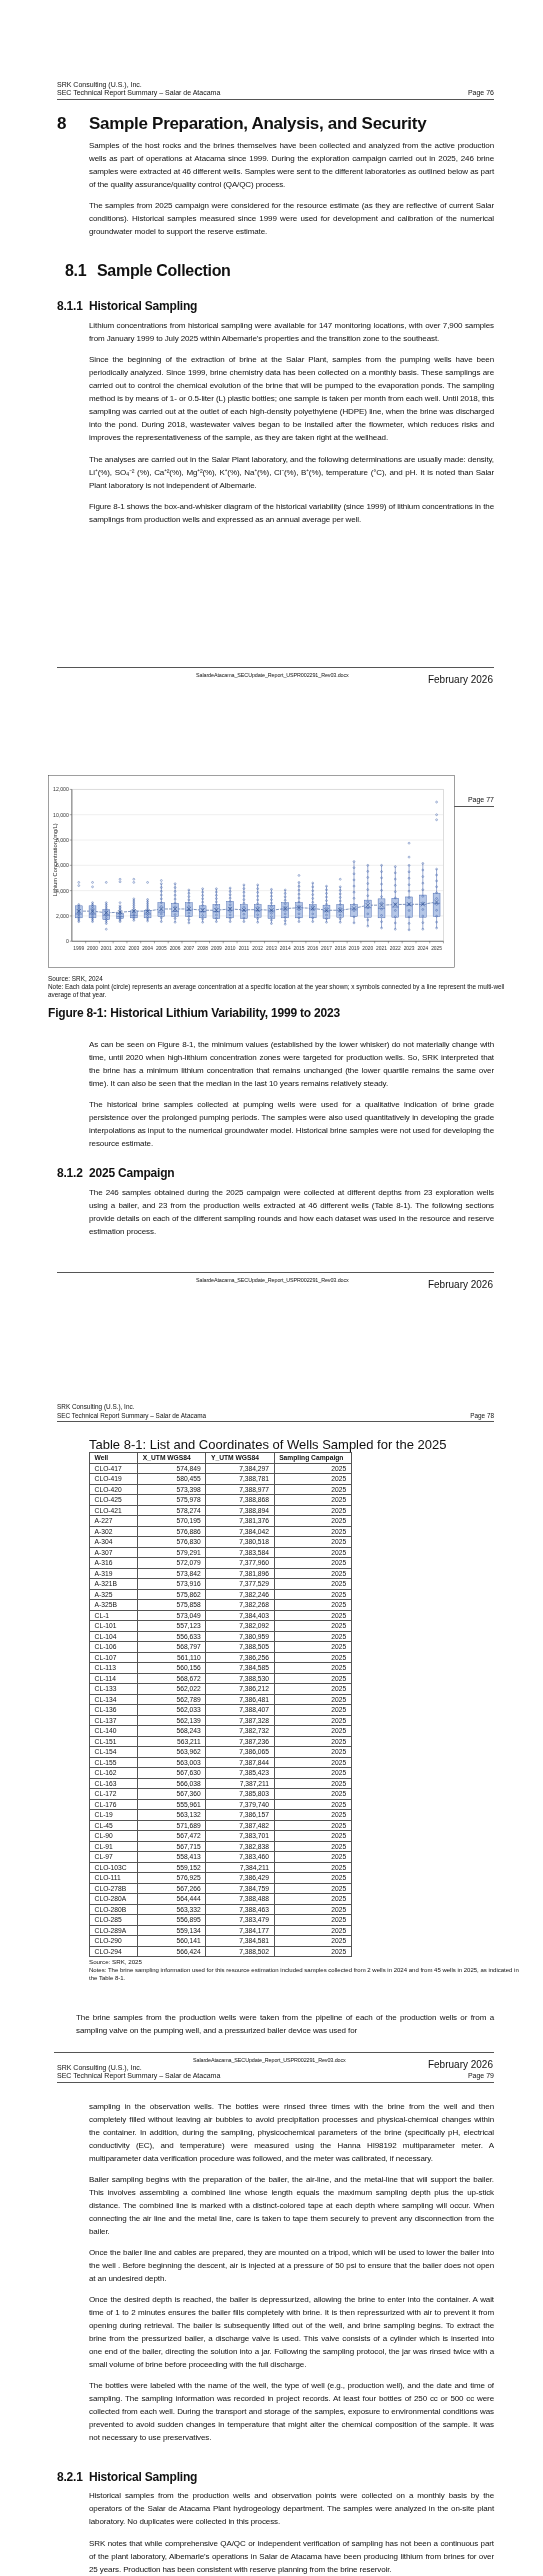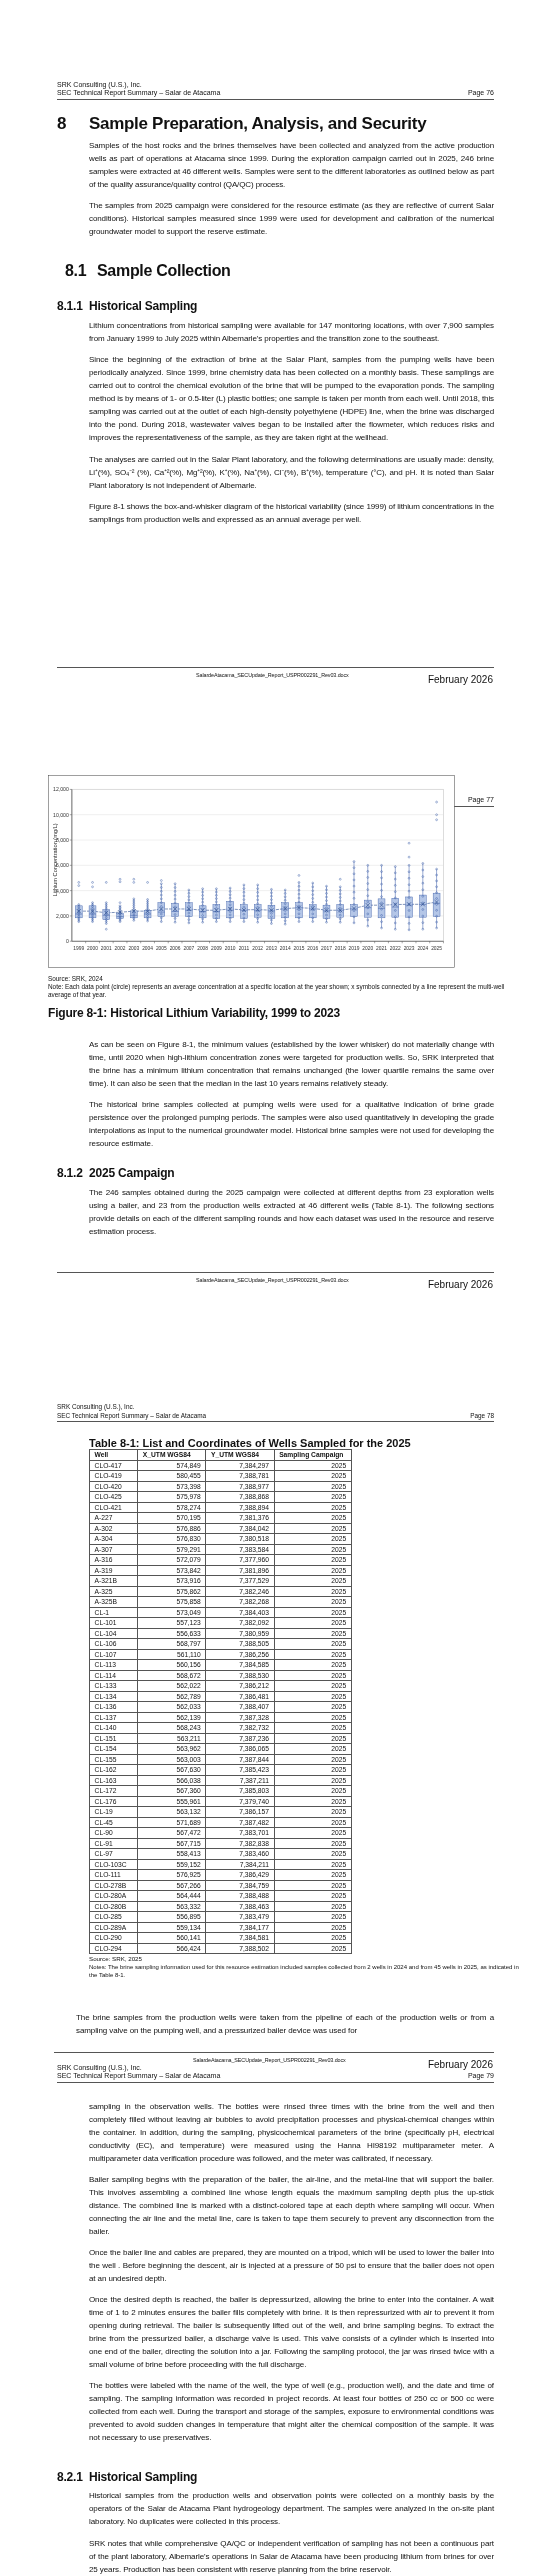--- a/index.html
+++ b/index.html
@@ -19,21 +19,21 @@
   .h3 { display:flex; font-weight:bold; font-size:12px; letter-spacing:-0.2px; margin:0; }
   .h3 .num { width:32px; }
   p.body { margin:0 0 8.2px 32px; font-size:8px; line-height:13px; text-align:justify; letter-spacing:-0.1px; }
   .src { margin-left:0; font-size:6.4px; line-height:8px; }
   .figcap { font-weight:bold; font-size:12px; margin-top:7.2px; letter-spacing:-0.2px; }
   svg text { font-family:"Liberation Sans", sans-serif; }
   table.wells { border-collapse:collapse; font-family:"Liberation Sans", sans-serif; font-size:6.7px; }
   table.wells th, table.wells td { border:0.5px solid #555; padding:0 4.6px; height:9.5px; line-height:9.3px; }
   table.wells th { text-align:left; font-weight:bold; }
   table.wells td.num { text-align:right; }
-  .tcap { font-family:"Liberation Sans", sans-serif; font-weight:bold; font-size:11px; margin-bottom:0; }
+  .tcap { font-family:"Liberation Sans", sans-serif; font-weight:normal; font-size:13px; margin-bottom:0; }
   .tsrc { font-family:"Liberation Sans", sans-serif; font-size:6.2px; line-height:7.7px; }
   .tnotes { font-size:6px; line-height:8px; }
 </style>
 </head>
 <body>
 
 <div class="page">
   <div class="hdr">
     <span class="l1">SRK Consulting (U.S.), Inc.</span>
     <div class="row">

